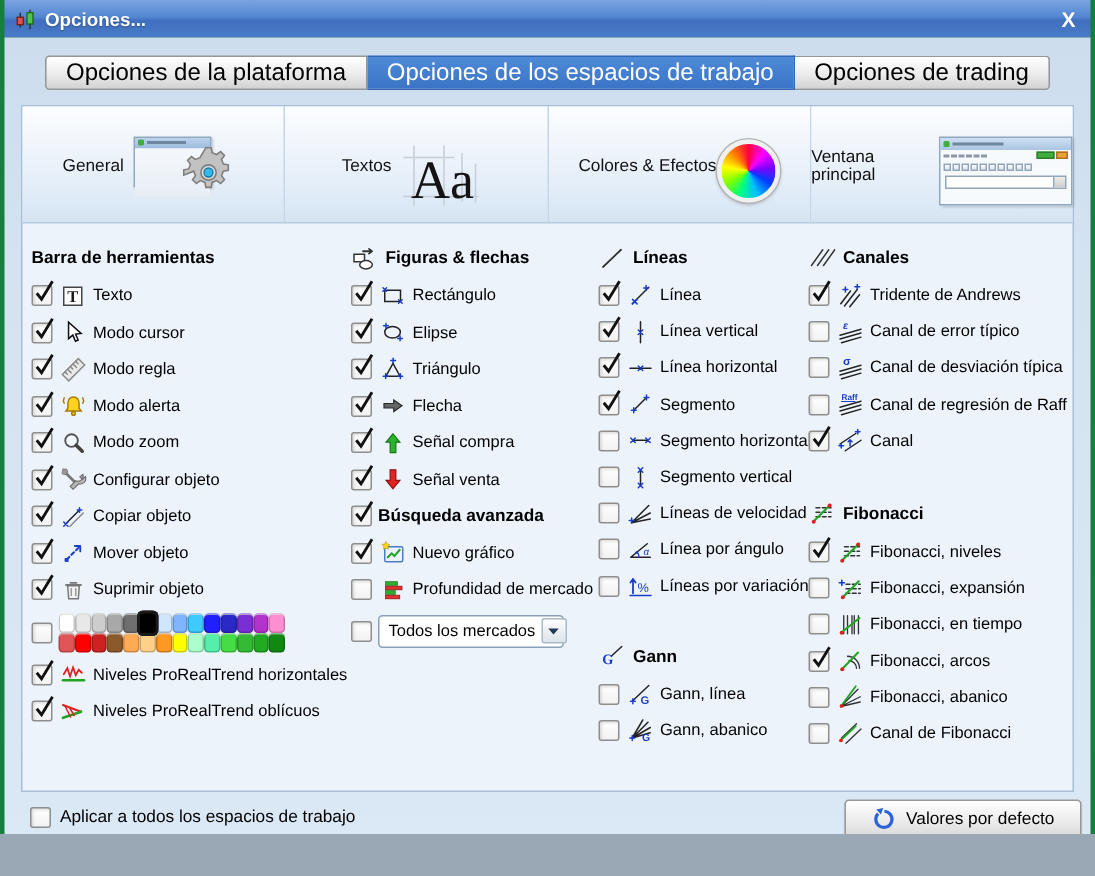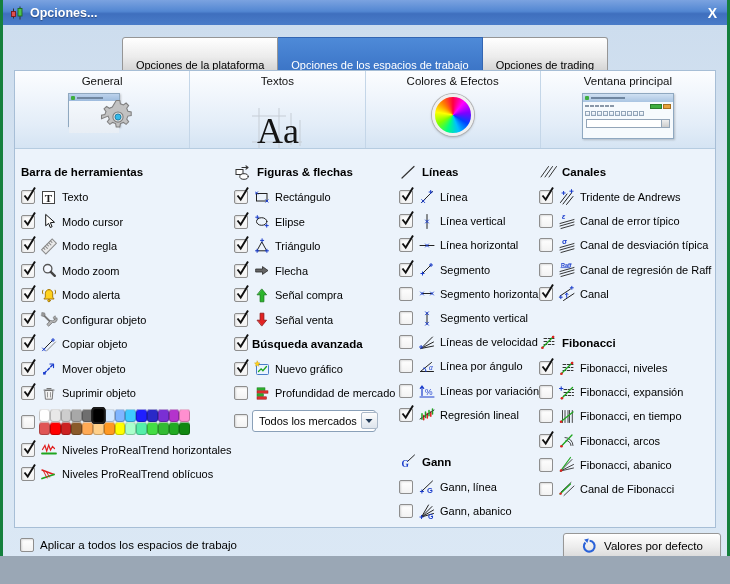--- a/index.html
+++ b/index.html
@@ -8,31 +8,31 @@
   
   .titlebar{height:25px;display:flex;align-items:center;padding:0 6px;gap:5px;
     background:linear-gradient(180deg,#7fa3e0 0%,#7ba3e0 4%,#5387d2 45%,#3f6fbe 55%,#4a7cc8 100%);
     background:linear-gradient(180deg,#7ba3e0 0%,#5387d2 45%,#3f6fbe 55%,#4a7cc8 100%);}
   .title-text{color:#fff;font-weight:bold;font-size:12.5px;flex:1;text-shadow:0 1px 1px rgba(0,0,0,.35);}
   .close-x{color:#fff;font-weight:bold;font-size:14px;padding:0 4px;cursor:default;}
   
   .content{position:relative;height:552px;background:linear-gradient(180deg,#cdddEE 0%,#d5e3f1 30%,#dbe8f5 100%);overflow:hidden;}
   
   .tabbar{position:absolute;top:12px;left:0;right:0;display:flex;justify-content:center;}
-  .tab{height:23px;line-height:21px;padding:17px 13px;font-size:11px;color:#000;cursor:default;
+  .tab{height:23px;line-height:21px;padding:0 13px;font-size:16px;color:#000;cursor:default;
     background:linear-gradient(180deg,#ffffff,#ececec 55%,#d2d2d2);border:1px solid #969696;border-left:none;}
   .tab:first-child{border-left:1px solid #969696;border-radius:3px 0 0 3px;}
   .tab:last-child{border-radius:0 3px 3px 0;}
   .tab.active{background:linear-gradient(180deg,#4e8ad8,#3b74c6);color:#fff;border-color:#3366b2;}
   
   .main-panel{position:absolute;left:11px;top:45px;width:702px;height:458px;background:#ecf3fb;border:1px solid #a7bed6;}
   
   .cat-row{position:absolute;left:0;top:0;right:0;height:78px;display:flex;border-bottom:1px solid #b6cce0;}
   .cat-cell{flex:1;border-right:1px solid #c4d6e8;background:linear-gradient(180deg,#fcfdff,#e3edf8 70%,#d5e4f3);
-    display:flex;flex-direction:column;align-items:center;padding-top:4px;position:relative;cursor:default;}
+    display:flex;flex-direction:row;align-items:center;padding-top:4px;position:relative;cursor:default;justify-content:center;}
   .cat-cell:last-child{border-right:none;}
   .cat-label{font-size:11.5px;color:#111;margin-bottom:2px;}
   
   .general-art{position:relative;width:80px;height:50px;}
   .mini-win{position:absolute;left:6px;top:4px;width:52px;height:34px;background:#fff;border:1px solid #8fa8c0;box-shadow:1px 1px 2px rgba(0,0,0,.2);}
   .mw-title{height:7px;background:linear-gradient(180deg,#bcd2ec,#9dbbdd);display:flex;align-items:center;gap:2px;padding:0 2px;}
   .mw-dot{width:4px;height:4px;background:#3fae3f;border-radius:1px;flex:none;}
   .mw-text{height:2px;width:26px;background:#6f86a0;}
   .mw-body{height:100%;background:linear-gradient(180deg,#f4f8fc,#e8eef5);}
   .gear{position:absolute;right:6px;top:10px;}
@@ -239,40 +239,40 @@
                 <span class="lbl">Modo regla</span>
               </div>
               <div class="row">
                 <span class="cb checked">
                   <svg class="ck" width="15" height="16" viewBox="0 0 15 16">
                     <path d="M2.5 9.5l3.2 4L13 1.5" fill="none" stroke="#111" stroke-width="1.9"></path>
                   </svg>
                 </span>
                 <span class="icn">
                   <svg width="18" height="17" viewBox="0 0 17 17" stroke-linecap="round">
-                    <circle cx="7.2" cy="6.7" r="4.2" fill="#f4f8ff" stroke="#555" stroke-width="1.3"></circle>
-                    <path d="M10.3 9.8l4 4" stroke="#444" stroke-width="2.4"></path>
-                  </svg>
-                </span>
-                <span class="lbl">Modo zoom</span>
-              </div>
-              <div class="row">
-                <span class="cb checked">
-                  <svg class="ck" width="15" height="16" viewBox="0 0 15 16">
-                    <path d="M2.5 9.5l3.2 4L13 1.5" fill="none" stroke="#111" stroke-width="1.9"></path>
-                  </svg>
-                </span>
-                <span class="icn">
-                  <svg width="18" height="17" viewBox="0 0 17 17" stroke-linecap="round">
                     <path d="M8.5 2.6c-2.3 0-3.7 1.8-3.7 4.2v3.4L3.4 12h10.2l-1.4-1.8V6.8c0-2.4-1.4-4.2-3.7-4.2z" fill="#ffd21e" stroke="#a8790a"></path>
                     <circle cx="8.5" cy="13.6" r="1.2" fill="#ffd21e" stroke="#a8790a"></circle>
                     <path d="M2.3 3.2q-1 1.8 0 3.6M14.7 3.2q1 1.8 0 3.6" fill="none" stroke="#a8790a"></path>
                   </svg>
                 </span>
                 <span class="lbl">Modo alerta</span>
+              </div>
+              <div class="row">
+                <span class="cb checked">
+                  <svg class="ck" width="15" height="16" viewBox="0 0 15 16">
+                    <path d="M2.5 9.5l3.2 4L13 1.5" fill="none" stroke="#111" stroke-width="1.9"></path>
+                  </svg>
+                </span>
+                <span class="icn">
+                  <svg width="18" height="17" viewBox="0 0 17 17" stroke-linecap="round">
+                    <circle cx="7.2" cy="6.7" r="4.2" fill="#f4f8ff" stroke="#555" stroke-width="1.3"></circle>
+                    <path d="M10.3 9.8l4 4" stroke="#444" stroke-width="2.4"></path>
+                  </svg>
+                </span>
+                <span class="lbl">Modo zoom</span>
               </div>
               <div class="row">
                 <span class="cb checked">
                   <svg class="ck" width="15" height="16" viewBox="0 0 15 16">
                     <path d="M2.5 9.5l3.2 4L13 1.5" fill="none" stroke="#111" stroke-width="1.9"></path>
                   </svg>
                 </span>
                 <span class="icn">
                   <svg width="18" height="17" viewBox="0 0 17 17" stroke-linecap="round">
                     <path d="M2.5 3.5l6.5 6.5" stroke="#777" stroke-width="1.8"></path>
@@ -649,35 +649,20 @@
                 <span class="cb"></span>
                 <span class="icn">
                   <svg width="18" height="17" viewBox="0 0 17 17" stroke-linecap="round">
                     <path d="M3.5 13.5V4M3.5 4L1.8 6.4M3.5 4l1.7 2.4" fill="none" stroke="#1a3ccc" stroke-width="1.2"></path>
                     <text x="6.5" y="12.5" font-size="8.5" fill="#1a3ccc" stroke="none">%</text>
                     <path d="M1.5 15h14" stroke="#1a3ccc"></path>
                   </svg>
                 </span>
                 <span class="lbl">Líneas por variación</span>
               </div>
-              <div class="row">
-                <span class="cb checked">
-                  <svg class="ck" width="15" height="16" viewBox="0 0 15 16">
-                    <path d="M2.5 9.5l3.2 4L13 1.5" fill="none" stroke="#111" stroke-width="1.9"></path>
-                  </svg>
-                </span>
-                <span class="icn">
-                  <svg width="18" height="17" viewBox="0 0 17 17" stroke-linecap="round">
-                    <path d="M3.5 7.8v5.4M7 6v5.4M10.5 4.6v5.2M14 3v5" stroke="#1fa51f" stroke-width="1.5"></path>
-                    <path d="M5.2 9.4v4.4M8.8 7.6v4.4M12.3 6v4.2" stroke="#e02020" stroke-width="1.5"></path>
-                    <path d="M1.5 13L15.5 4" stroke="#333" stroke-dasharray="2.2 1.6"></path>
-                  </svg>
-                </span>
-                <span class="lbl">Regresión lineal</span>
-              </div>
             </div>
             <div class="section section2">
               <div class="col-header">
                 <span class="hicn">
                   <svg width="18" height="17" viewBox="0 0 17 17" stroke-linecap="round">
                     <path d="M8 8.5L15 2" stroke="#222"></path>
                     <text x="2" y="13.5" font-size="9.5" font-weight="bold" fill="#1a3ccc" font-family="Liberation Serif,serif" stroke="none">G</text>
                   </svg>
                 </span>
                 <span>Gann</span>

